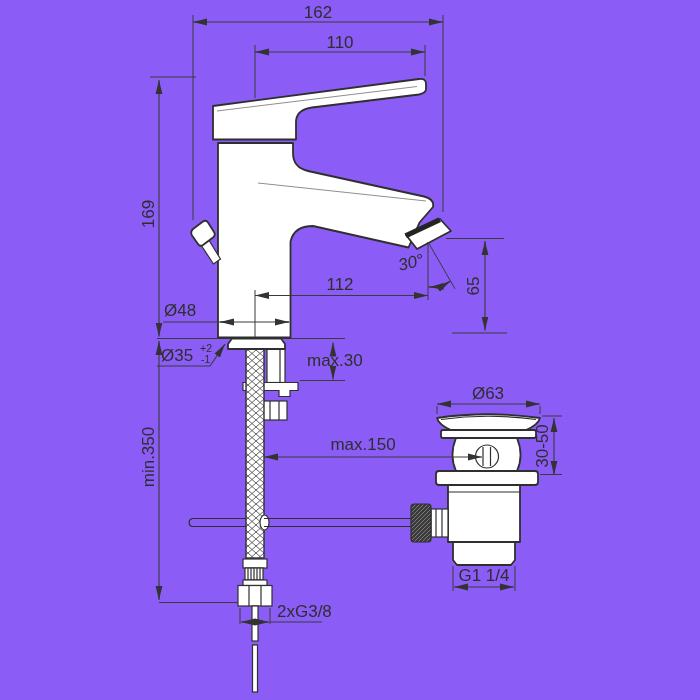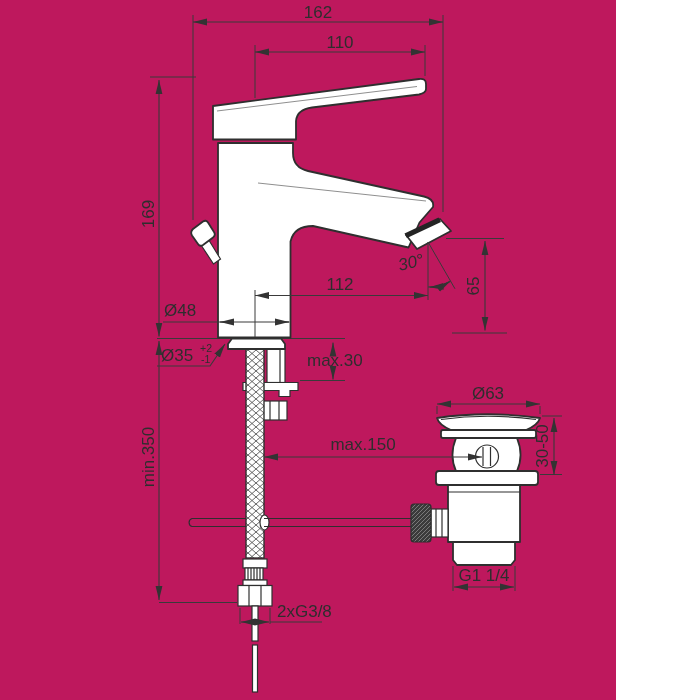--- a/index.html
+++ b/index.html
@@ -1,16 +1,16 @@
 <!DOCTYPE html>
 <html><head>
 <meta charset="utf-8">
 <style>
   html,body{margin:0;padding:0;background:#fff;}
-  .stage{width:616px;height:700px;background:#be185d;position:relative;overflow:hidden;
+  .stage{width:700px;height:700px;background:#8b5cf6;position:relative;overflow:hidden;
          font-family:"Liberation Sans", sans-serif;}
   svg text{fill:#2e2e2e;font-family:"Liberation Sans", sans-serif;font-size:17px;}
   svg text.small{font-size:10.5px;}
   svg text.ital{font-style:italic;}
   .objf{stroke:#2f2f2f;stroke-width:1.8;fill:#ffffff;stroke-linejoin:round;}
   .det{stroke:#2f2f2f;stroke-width:1.2;fill:none;}
   .detf{stroke:#2f2f2f;stroke-width:1.2;fill:#ffffff;}
   .crease{stroke:#8f8f8f;stroke-width:1;fill:none;}
   .dim{stroke:#3a3a3a;stroke-width:1.1;fill:none;}
   .ext{stroke:#3a3a3a;stroke-width:1;fill:none;}

